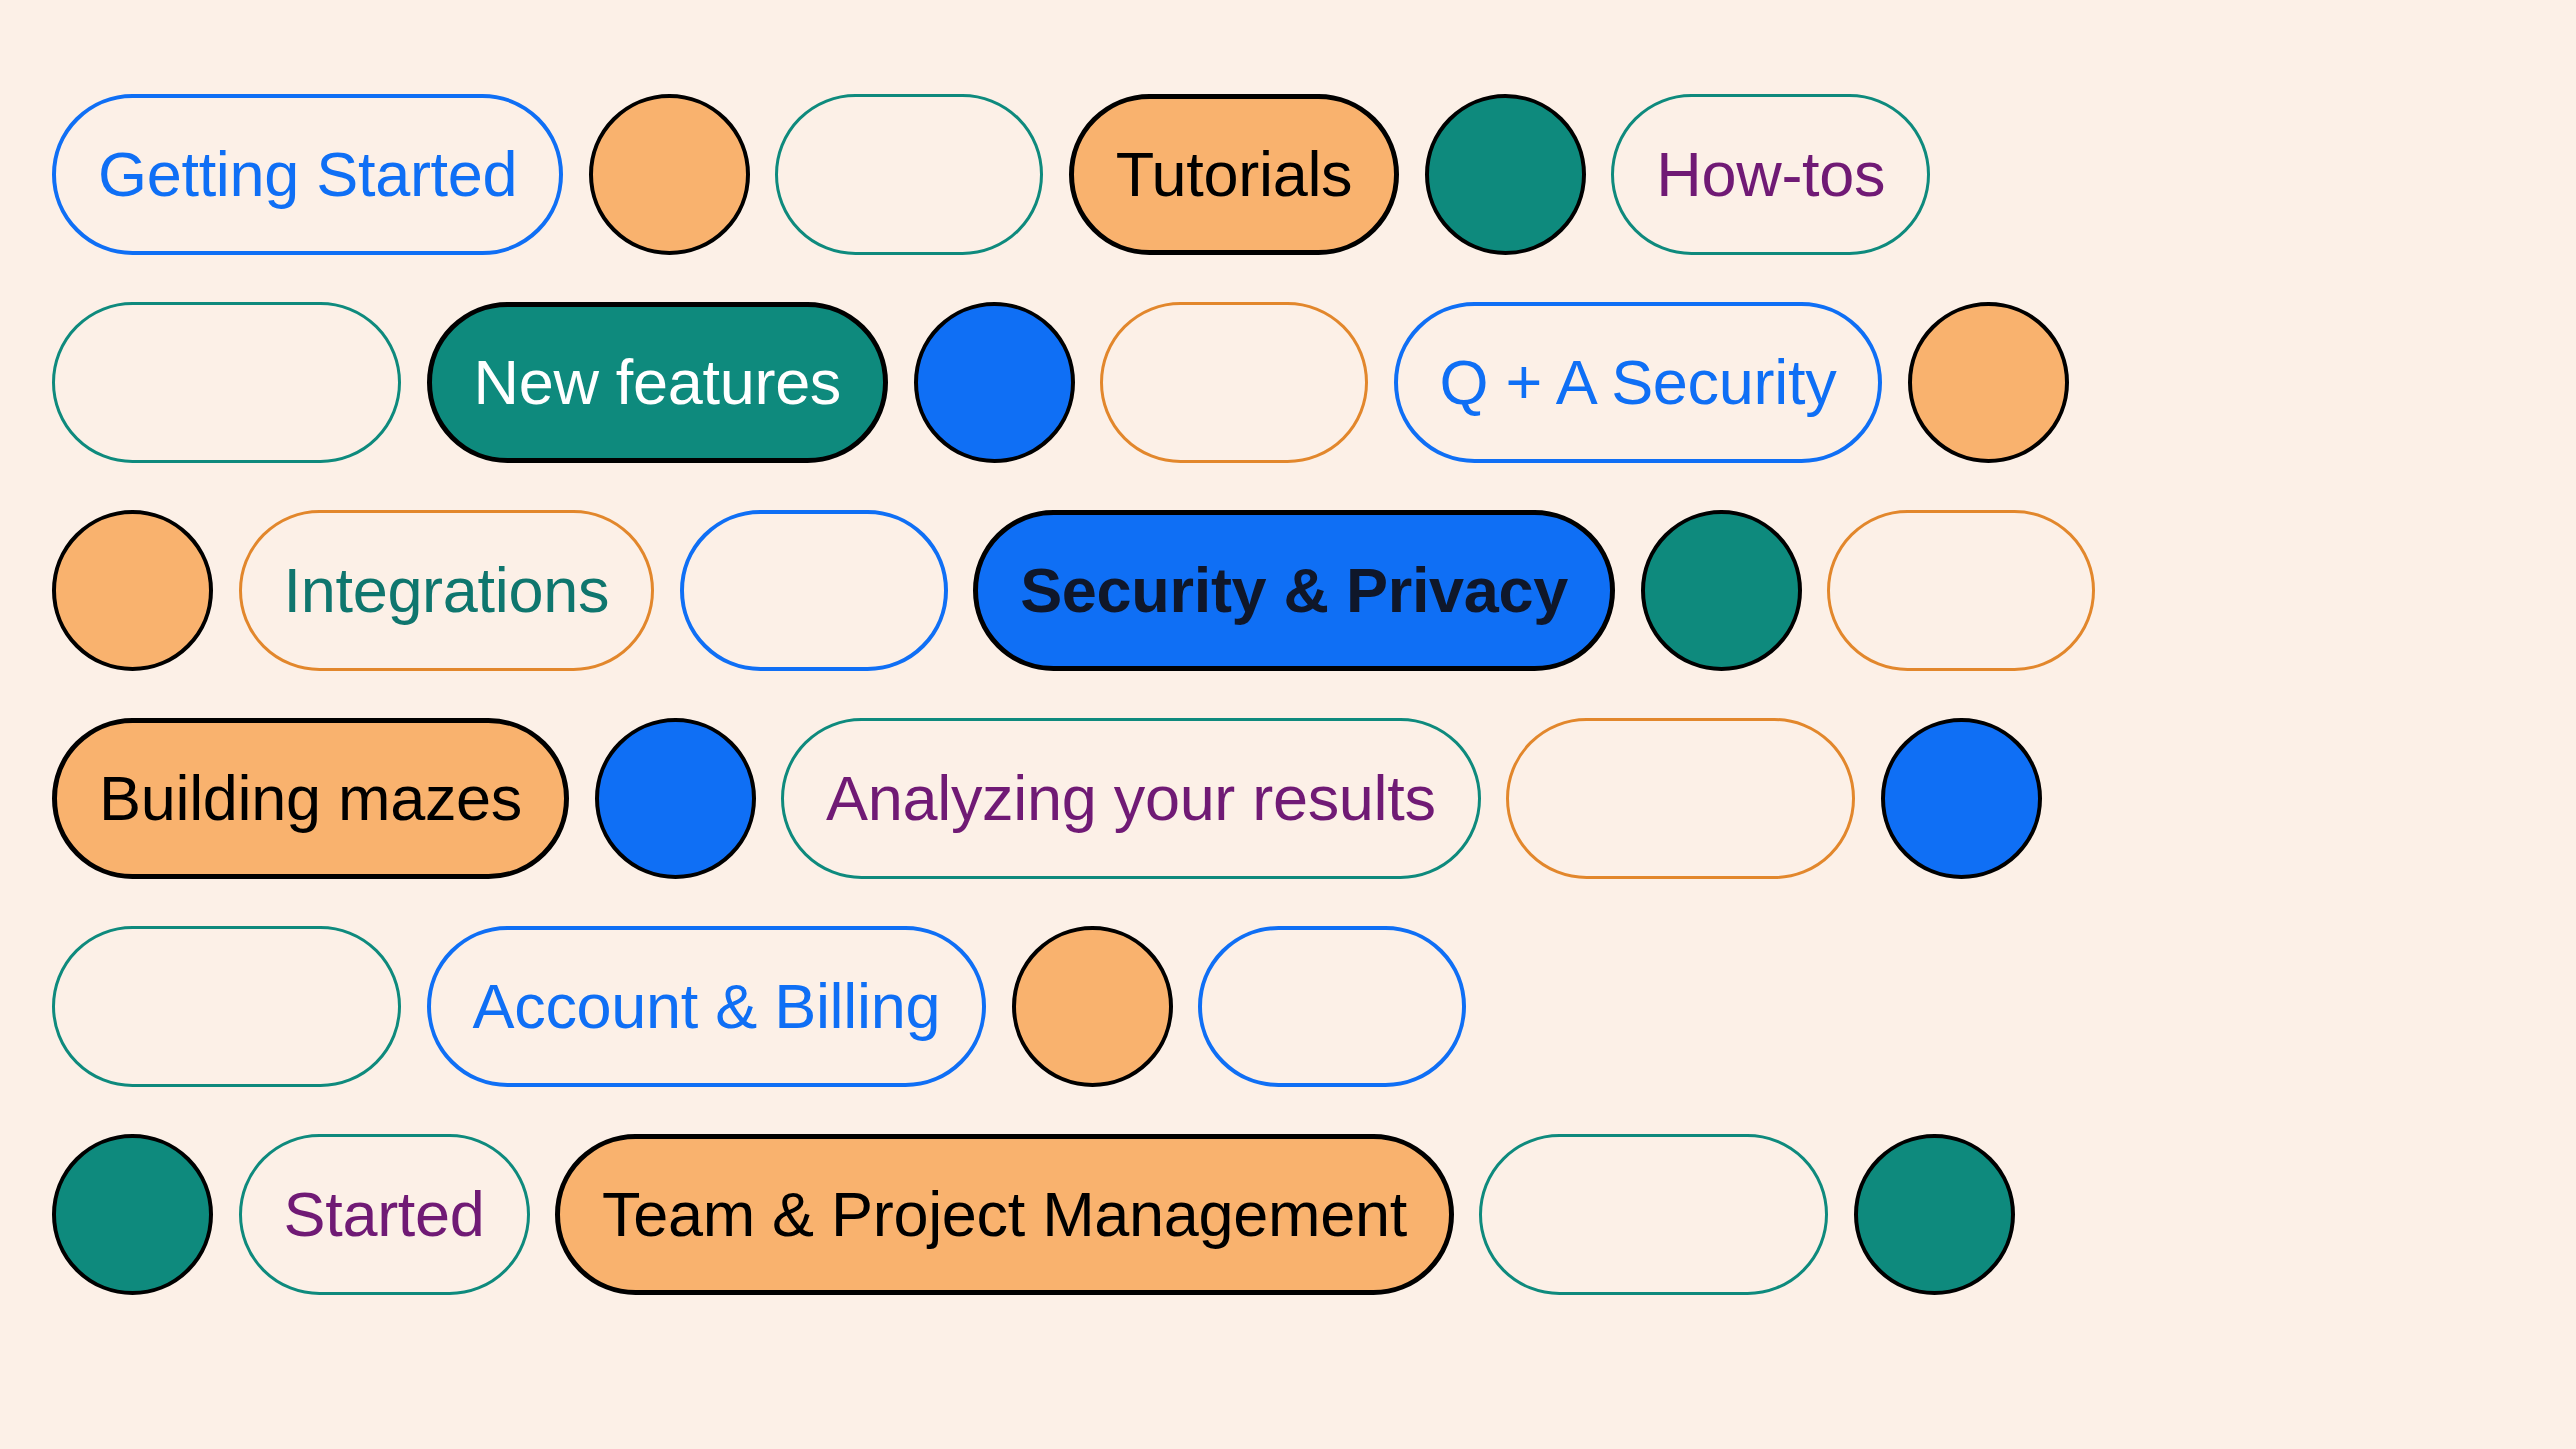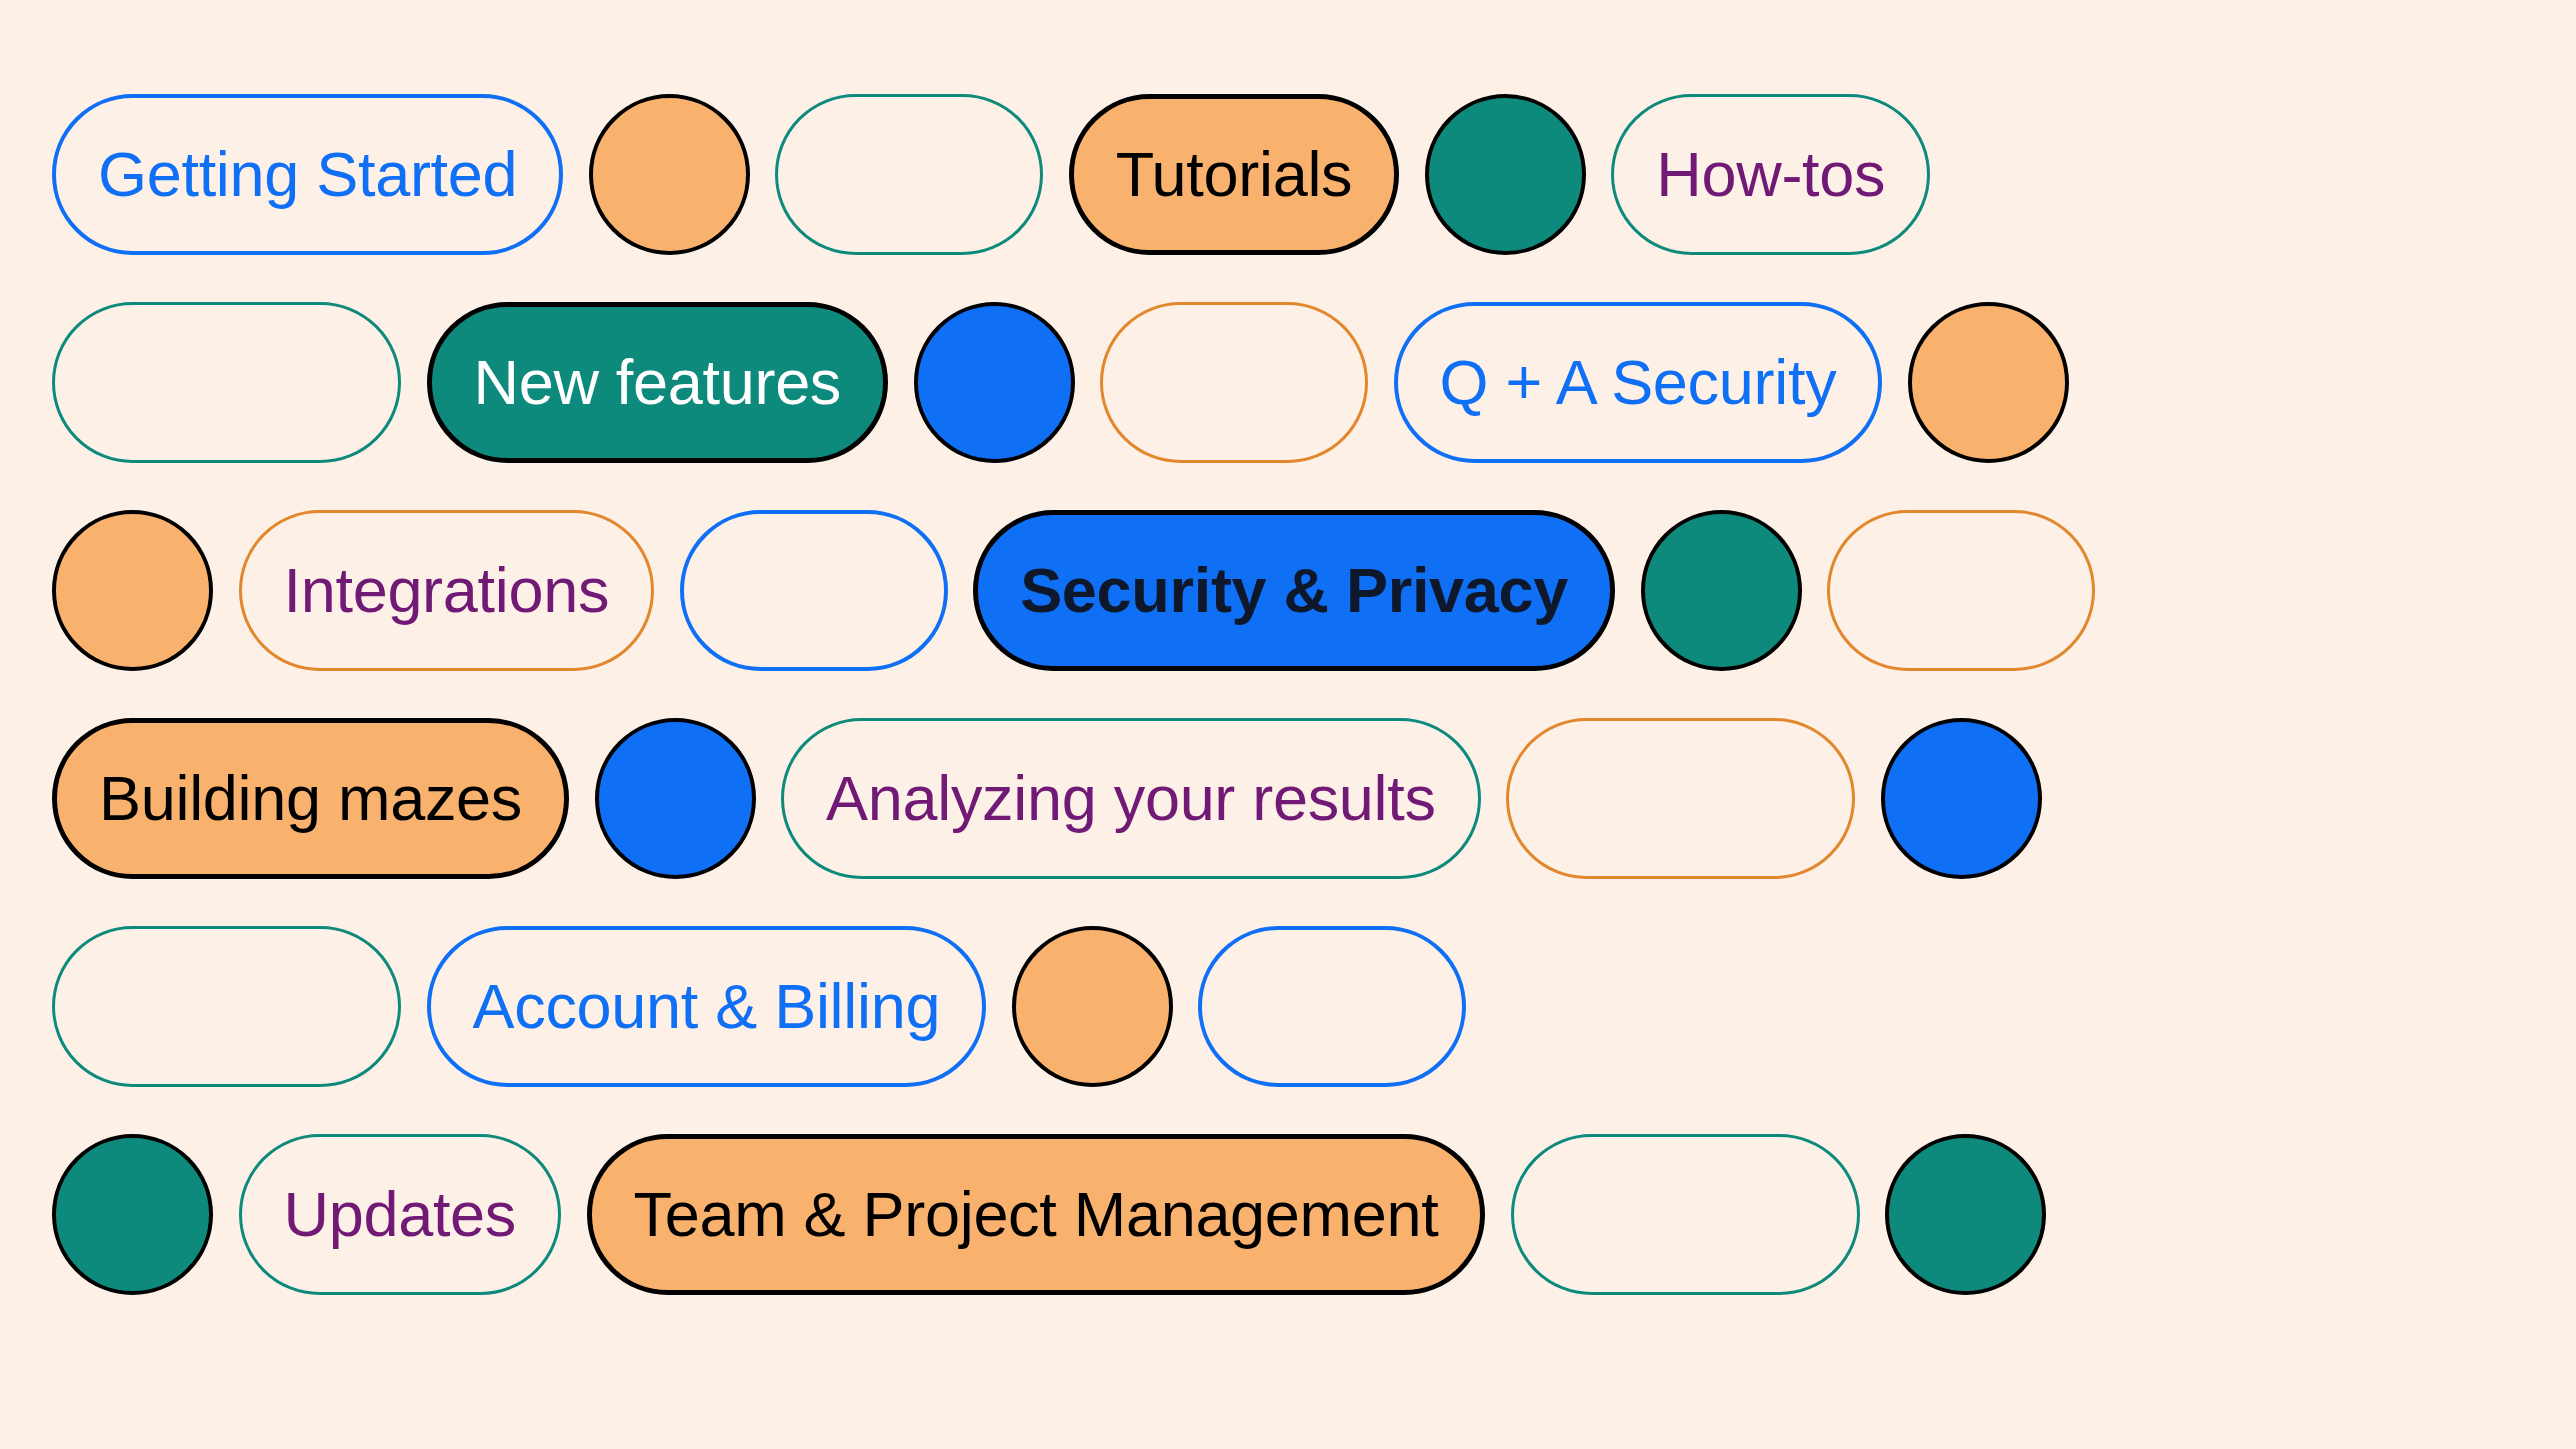--- a/index.html
+++ b/index.html
@@ -69,21 +69,21 @@
   .pill.outline-blue {
     border: 4.7px solid #0F6FF5;
     color: #0F6FF5;
   }
   .pill.outline-teal {
     border: 3.4px solid #0E8A7D;
     color: #701a75;
   }
   .pill.outline-orange {
     border: 3.4px solid #E2872C;
-    color: #701a75;
+    color: #0f766e;
   }
 
   
   .pill.fill-orange {
     background: #F9B26E;
     border: 5.4px solid #000000;
     color: #000000;
     text-align: right;
   }
   .pill.fill-teal {
@@ -173,21 +173,21 @@
         <span>Account &amp; Billing</span>
       </div>
       <div class="dot orange"></div>
       <div class="pill outline-blue blank w-md">
         <span></span>
       </div>
     </div>
     <div class="tag-row">
       <div class="dot teal"></div>
       <div class="pill outline-teal">
-        <span>Updates</span>
+        <span>Started</span>
       </div>
       <div class="pill fill-orange">
         <span>Team &amp; Project Management</span>
       </div>
       <div class="pill outline-teal blank w-lg">
         <span></span>
       </div>
       <div class="dot teal"></div>
     </div>
   </div>

